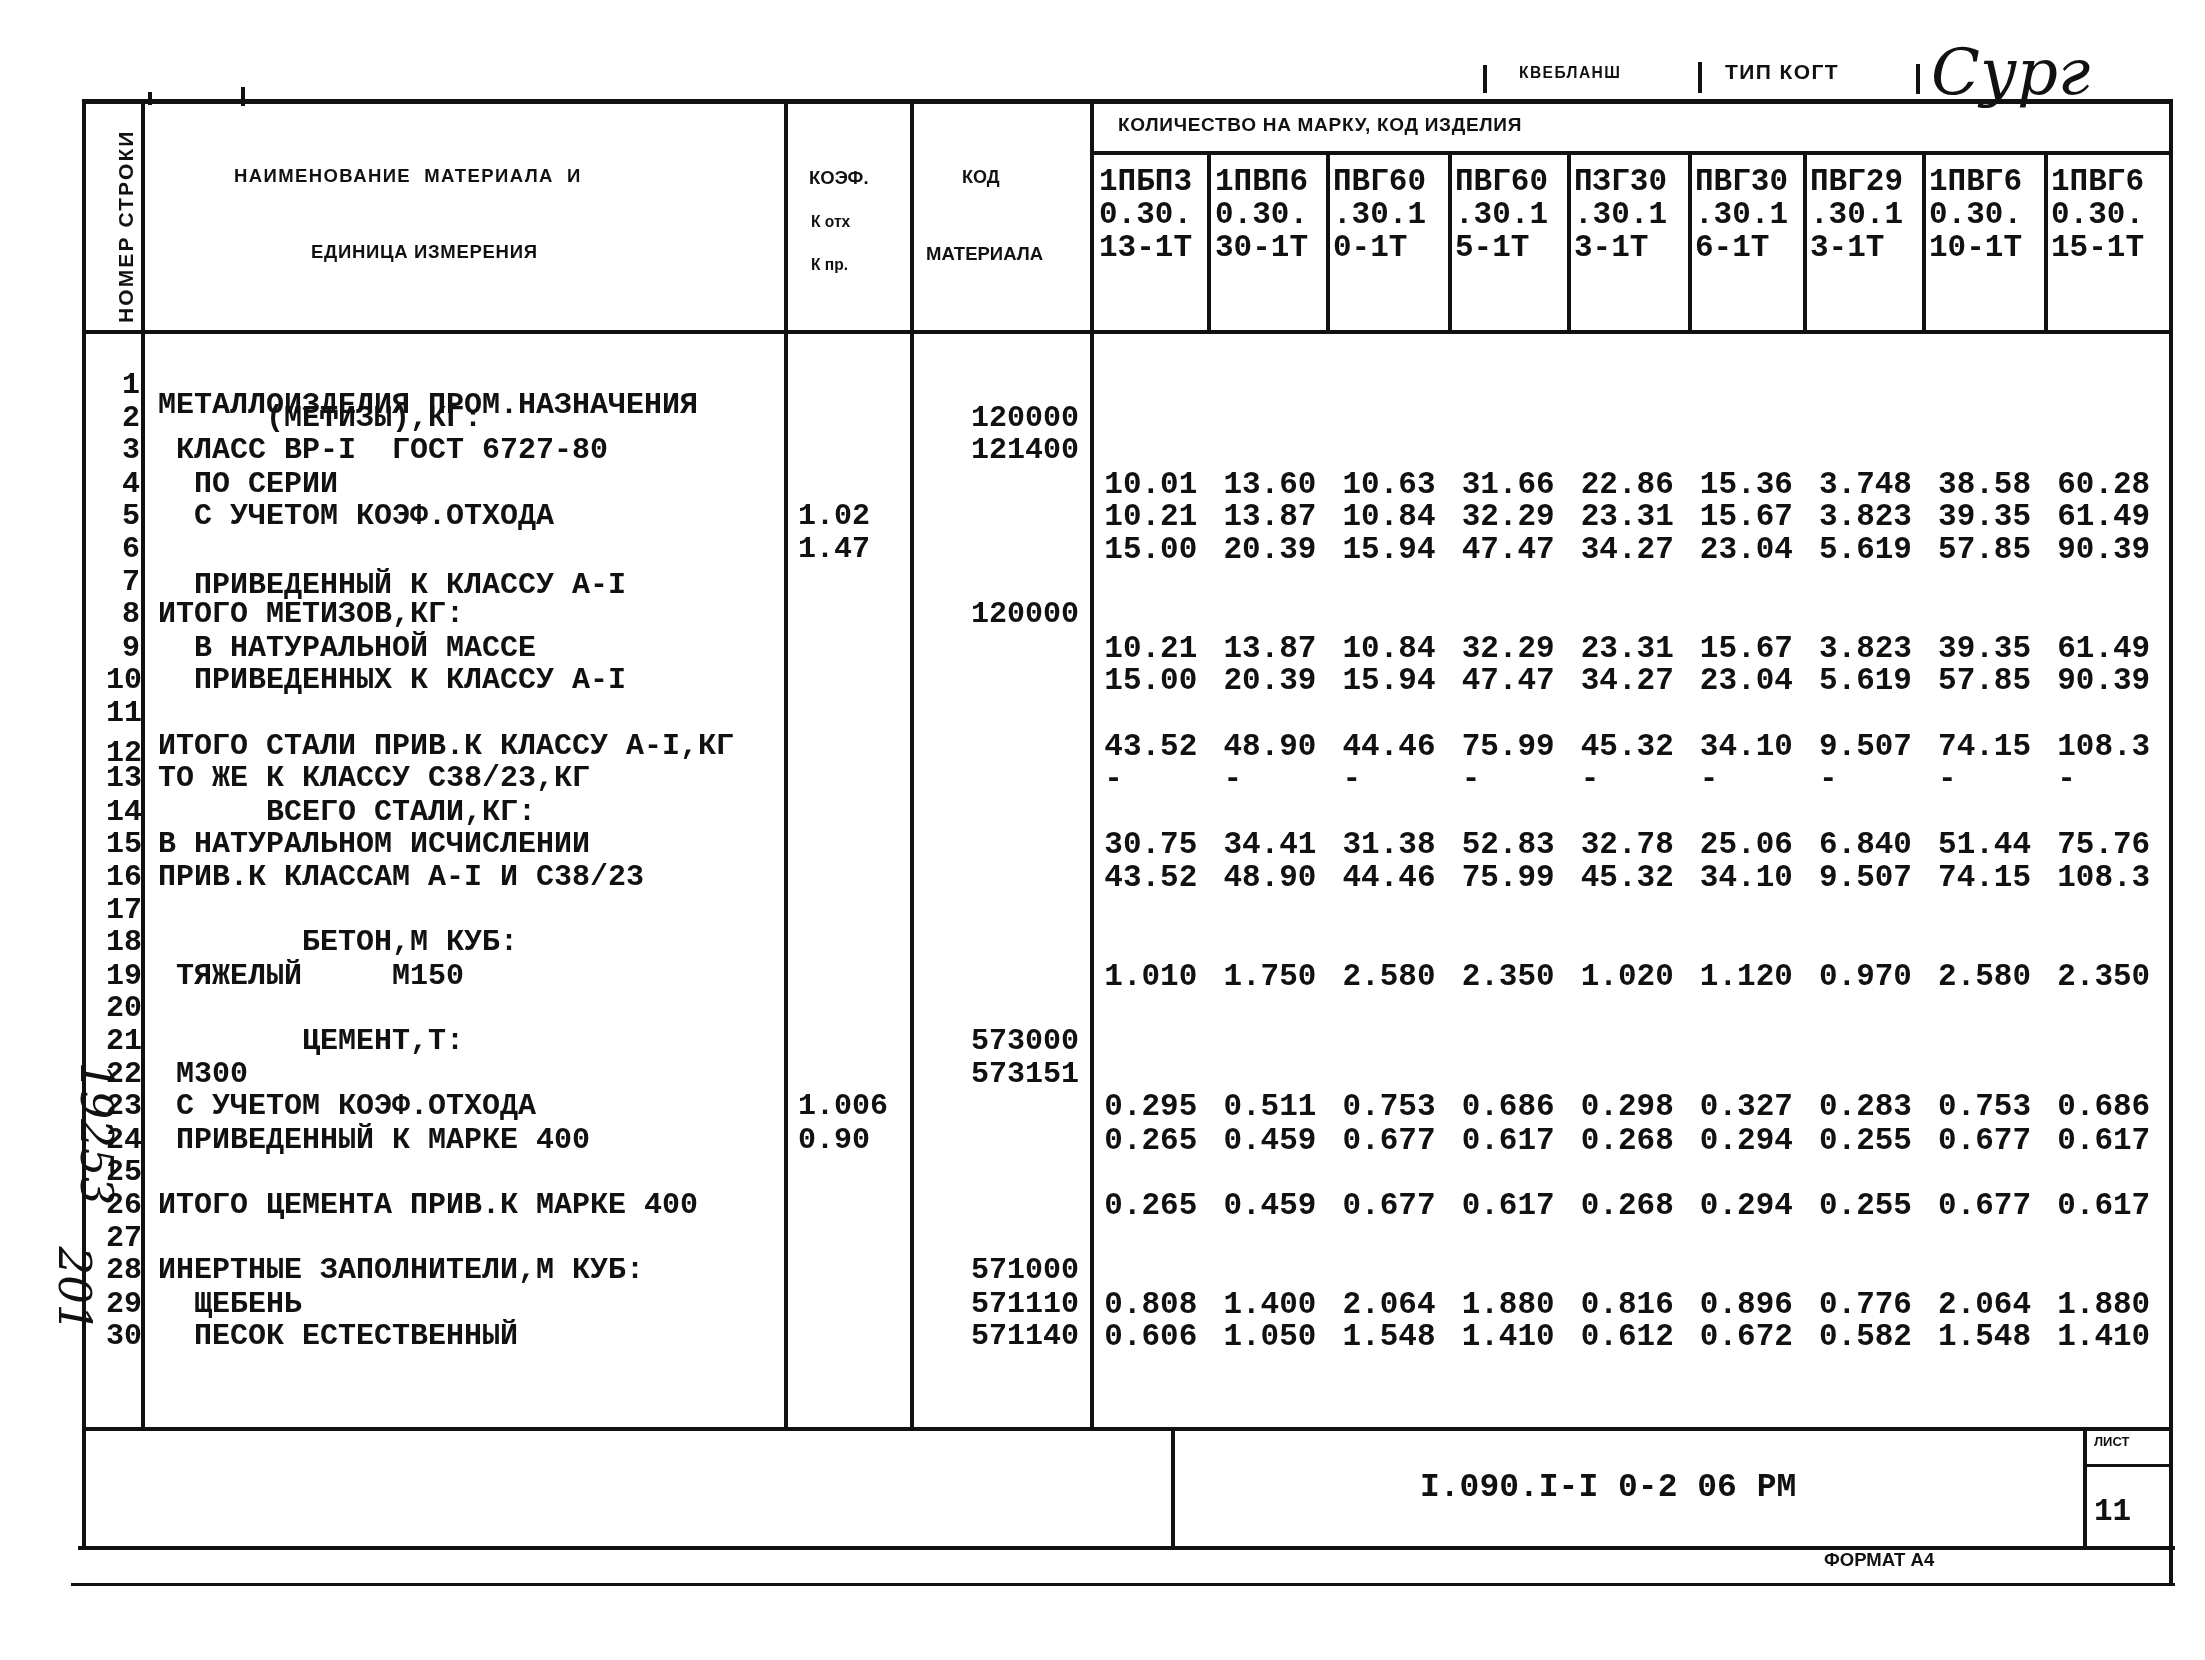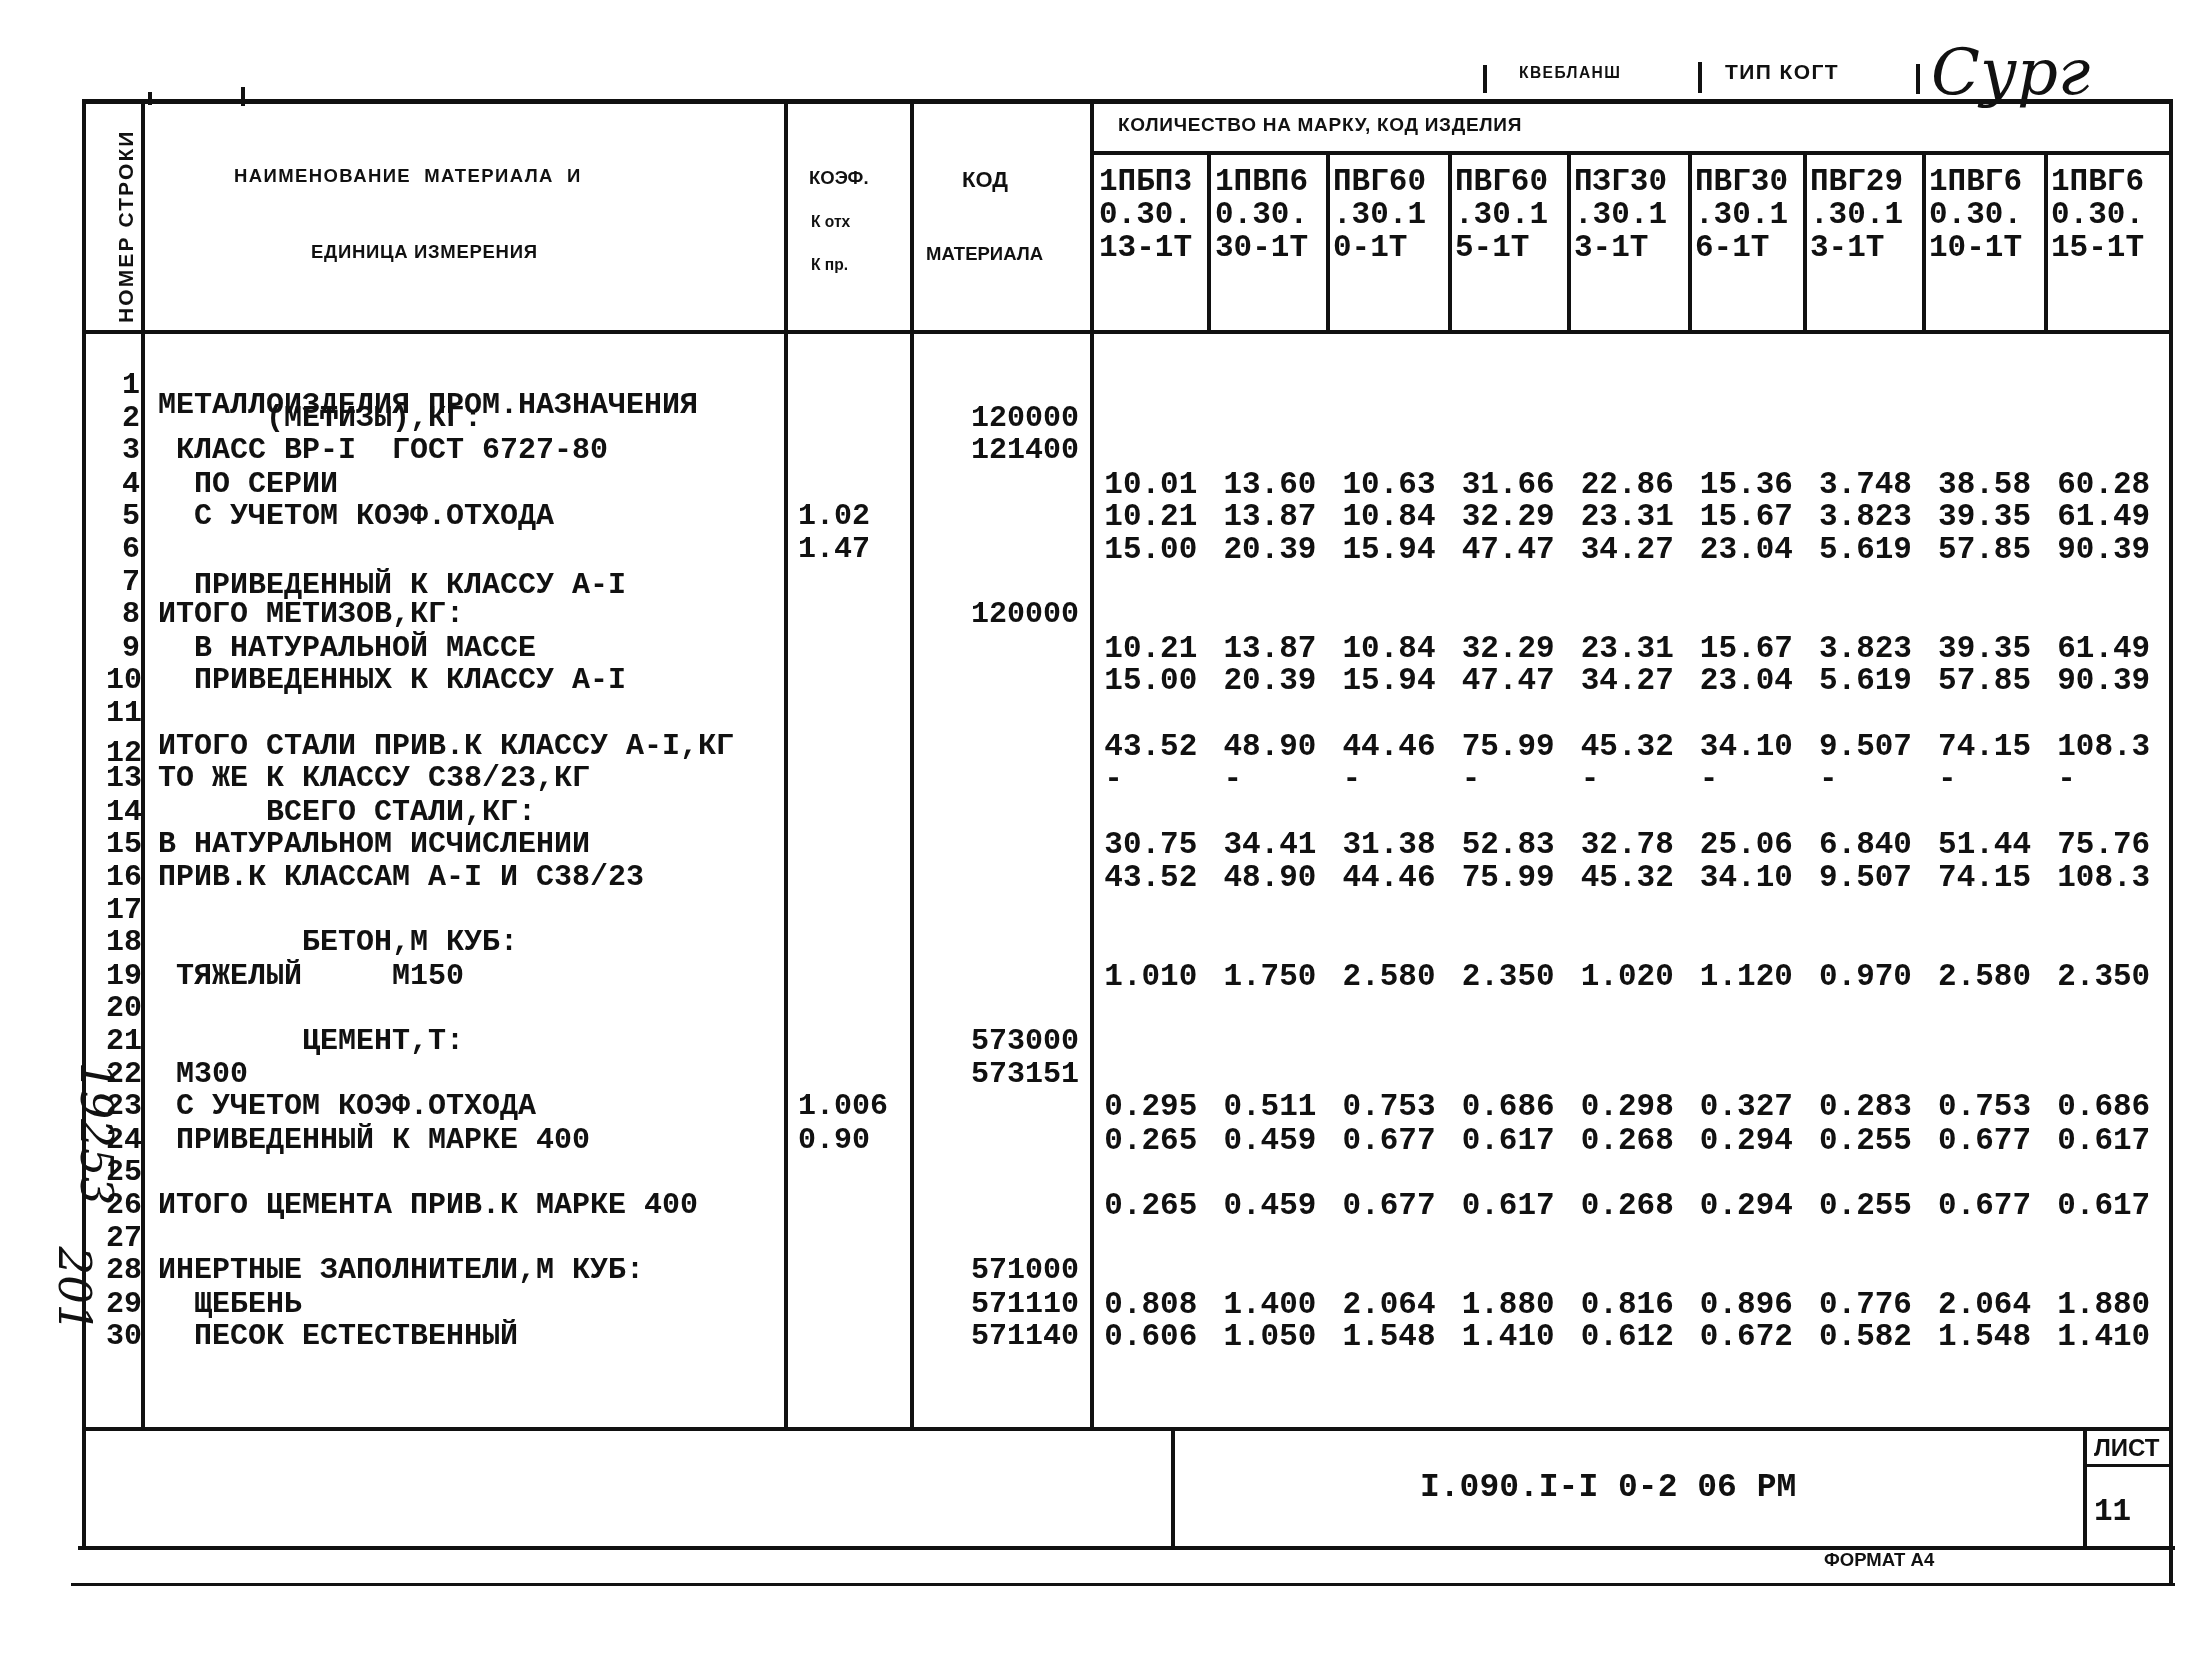--- a/index.html
+++ b/index.html
@@ -69,21 +69,21 @@
 
 <div class="abs hdr-sans rot" style="left:114px;top:323px;font-size:21px;letter-spacing:2.1px;transform:rotate(-90deg);white-space:nowrap;">НОМЕР СТРОКИ</div>
 
 <div class="abs hdr-sans" style="left:234px;top:165px;font-size:18.5px;letter-spacing:1.4px;white-space:pre;">НАИМЕНОВАНИЕ  МАТЕРИАЛА  И</div>
 <div class="abs hdr-sans" style="left:311px;top:241px;font-size:18.5px;letter-spacing:0.7px;">ЕДИНИЦА ИЗМЕРЕНИЯ</div>
 
 <div class="abs hdr-sans" style="left:809px;top:167px;font-size:18.5px;">КОЭФ.</div>
 <div class="abs hdr-sans" style="left:811px;top:213px;font-size:15.6px;">К отх</div>
 <div class="abs hdr-sans" style="left:811px;top:256px;font-size:15.6px;">К пр.</div>
 
-<div class="abs hdr-sans" style="left:962px;top:167px;font-size:22px;text-align:center;">КОД</div>
+<div class="abs hdr-sans" style="left:962px;top:167px;font-size:18px;text-align:center;">КОД</div>
 <div class="abs hdr-sans" style="left:926px;top:243px;font-size:18.5px;">МАТЕРИАЛА</div>
 
 <div class="abs hdr-sans" style="left:1118px;top:114px;font-size:19px;letter-spacing:0.7px;">КОЛИЧЕСТВО НА МАРКУ, КОД ИЗДЕЛИЯ</div>
 
 <div class="prod-head mono" style="left:1099px;"><div>1ПБП3</div><div>0.30.</div><div>13-1Т</div></div>
 <div class="prod-head mono" style="left:1215px;"><div>1ПВП6</div><div>0.30.</div><div>30-1Т</div></div>
 <div class="prod-head mono" style="left:1333px;"><div>ПВГ60</div><div>.30.1</div><div>0-1Т</div></div>
 <div class="prod-head mono" style="left:1455px;"><div>ПВГ60</div><div>.30.1</div><div>5-1Т</div></div>
 <div class="prod-head mono" style="left:1574px;"><div>ПЗГ30</div><div>.30.1</div><div>3-1Т</div></div>
 <div class="prod-head mono" style="left:1695px;"><div>ПВГ30</div><div>.30.1</div><div>6-1Т</div></div>
@@ -538,16 +538,16 @@
       <span>1.410</span>
       <span>0.612</span>
       <span>0.672</span>
       <span>0.582</span>
       <span>1.548</span>
       <span>1.410</span>
     </div>
   </div>
 
 <div class="abs mono" style="left:1420px;top:1469px;font-size:33px;">I.090.I-I 0-2 06 РМ</div>
-<div class="abs hdr-sans" style="left:2094px;top:1434px;font-size:24px;">ЛИСТ</div>
+<div class="abs hdr-sans" style="left:2094px;top:1434px;font-size:13px;">ЛИСТ</div>
 <div class="abs mono" style="left:2094px;top:1494px;font-size:31px;">11</div>
 <div class="abs hdr-sans" style="left:1824px;top:1549px;font-size:18.5px;">ФОРМАТ А4</div>
 
 
 </body></html>

